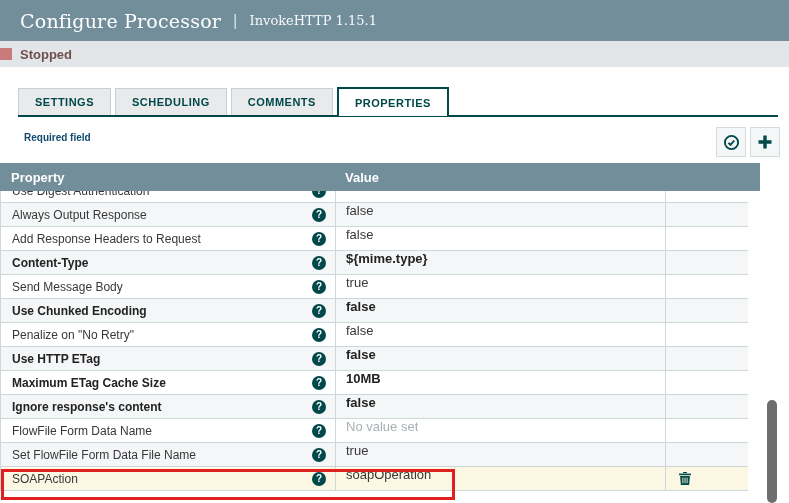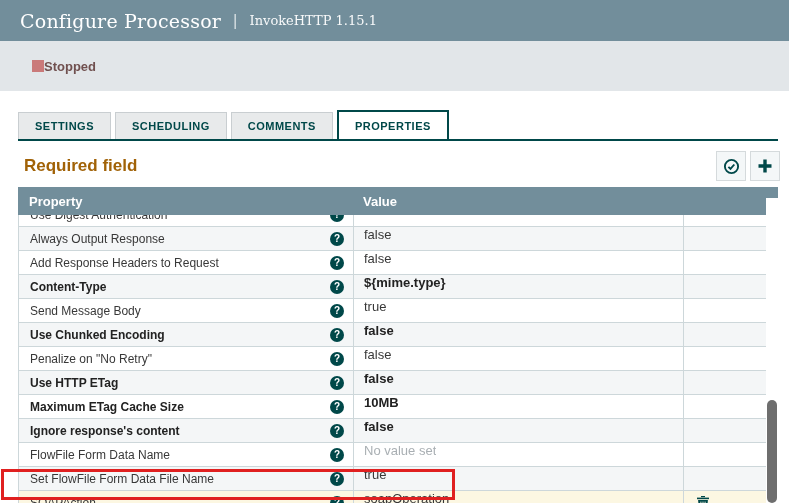--- a/index.html
+++ b/index.html
@@ -14,38 +14,38 @@
   #screen{
     width:789px;height:503px;position:relative;overflow:hidden;background:#fff;
     font-family:"Liberation Sans",sans-serif;
   }
   
   .dialog-header{height:41px;background:var(--slate);display:flex;align-items:center;padding-left:20px;color:#fff;box-sizing:border-box;}
   .dialog-title{font-family:"DejaVu Serif",serif;font-weight:normal;font-size:19px;letter-spacing:.2px;}
   .dialog-sep{margin:0 12px;font-size:17px;opacity:.7;font-weight:200;}
   .dialog-subtitle{font-family:"DejaVu Serif",serif;font-size:13px;opacity:.95;}
   
-  .status-bar{height:50px;background:#E2E6E9;display:flex;align-items:center;padding-left:32px;gap:0;box-sizing:border-box;}
+  .status-bar{height:26px;background:#E2E6E9;display:flex;align-items:center;padding-left:0;gap:8px;box-sizing:border-box;}
   .status-square{width:12px;height:12px;background:#CA7A7A;flex:none;}
   .status-label{font-size:13px;font-weight:bold;color:#70504F;}
   
-  .tabbar{margin:21px 11px 0 18px;display:flex;border-bottom:2px solid var(--teal);height:29px;box-sizing:border-box;align-items:flex-end;}
+  .tabbar{margin:21px 11px 0 18px;display:flex;border-bottom:2px solid var(--teal);height:29px;box-sizing:border-box;align-items:center;}
   .tab{height:27px;box-sizing:border-box;display:flex;align-items:center;justify-content:center;
        padding:0 16px;background:#E8EAEB;border:1px solid #C9CED1;border-bottom:none;margin-right:4px;
        font-size:11px;font-weight:bold;color:var(--teal);letter-spacing:.5px;cursor:pointer;}
   .tab.active{position:relative;z-index:2;height:29px;background:#fff;border:2px solid var(--teal);border-bottom:none;}
   
   .toolbar{position:relative;height:46px;}
-  .required-label{position:absolute;left:24px;top:15px;font-size:17px;font-weight:bold;color:#a16207;text-align:center;}
+  .required-label{position:absolute;left:24px;top:15px;font-size:10px;font-weight:bold;color:#0c4a6e;text-align:center;}
   .toolbar-btn{position:absolute;top:10px;width:30px;height:30px;box-sizing:border-box;background:#F4F7F8;
        border:1px solid #D5DADC;display:flex;align-items:center;justify-content:center;cursor:pointer;}
   .btn-verify{right:43px;}
   .btn-add{right:9px;}
   
-  .ptable{margin-left:18px;width:760px;position:relative;}
+  .ptable{margin-left:0;width:760px;position:relative;}
   .thead{height:28px;background:var(--slate);display:flex;align-items:center;color:#fff;font-size:13px;font-weight:bold;}
   .th-prop{width:335px;padding-left:11px;box-sizing:border-box;}
   .th-value{padding-left:10px;}
   .tbody{width:748px;border-left:1px solid var(--border);box-sizing:border-box;}
   .trow{display:flex;height:24px;box-sizing:border-box;border-bottom:1px solid var(--border);background:#fff;cursor:pointer;}
   .trow:nth-child(even){background:var(--stripe);}
   .trow.highlighted{background:var(--highlight);}
   .cell-prop{width:335px;box-sizing:border-box;display:flex;align-items:center;padding-left:11px;padding-right:9px;border-right:1px solid var(--border);}
   .prop-label{font-size:12px;color:#383838;white-space:nowrap;overflow:hidden;}
   .help-icon{margin-left:auto;width:14px;height:14px;border-radius:50%;background:var(--teal);color:#fff;

